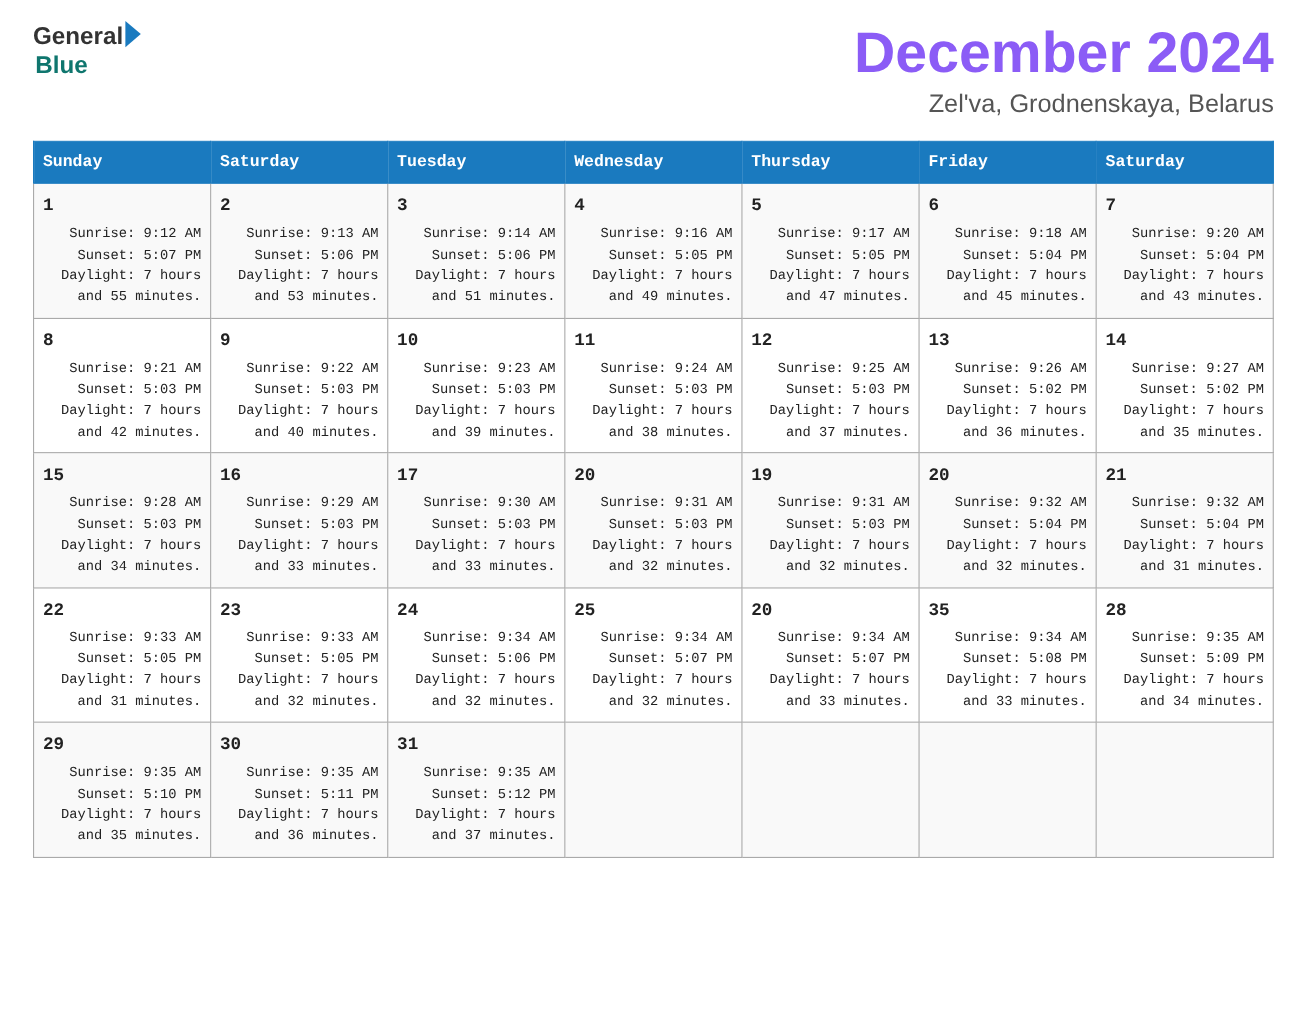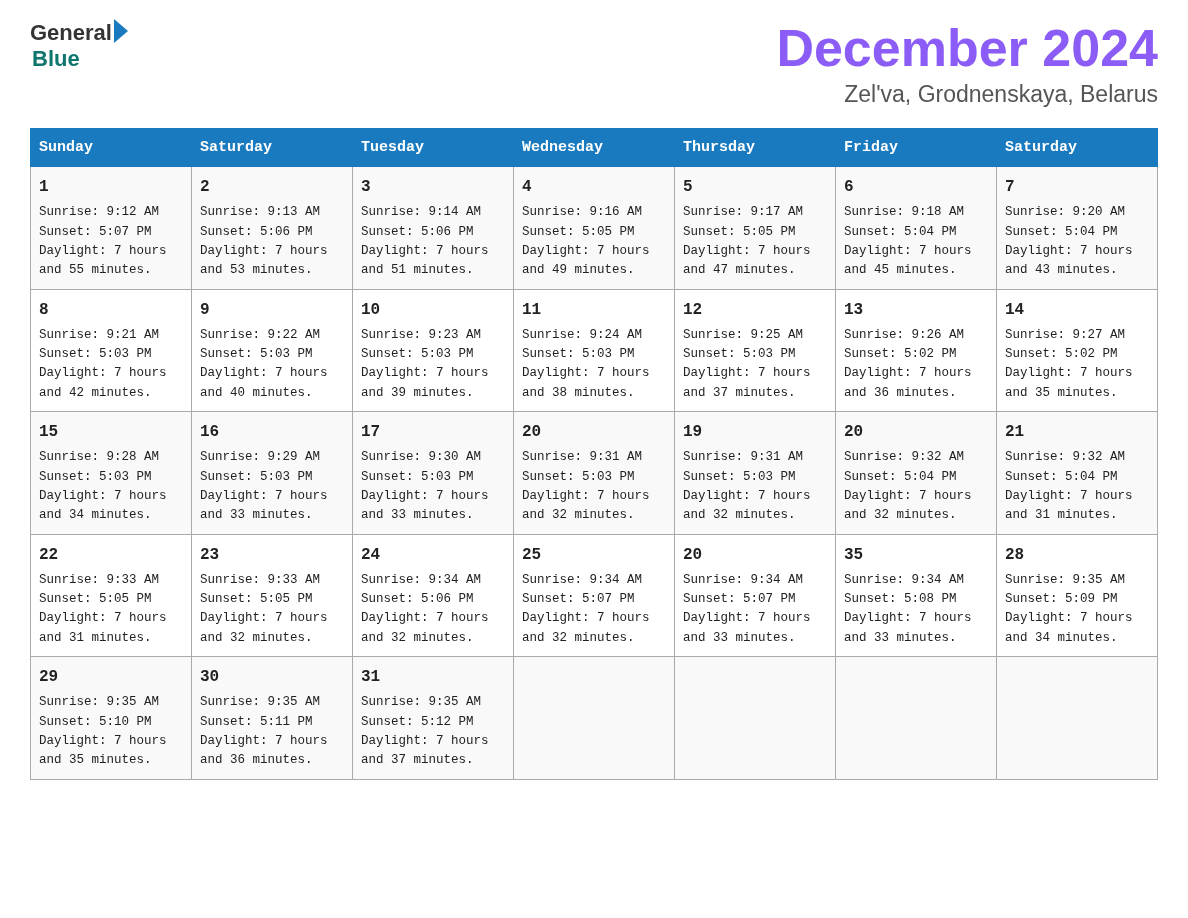--- a/index.html
+++ b/index.html
@@ -85,20 +85,21 @@
     }
     .day-number {
       font-size: 16px;
       font-weight: bold;
       margin-bottom: 4px;
       display: block;
     }
     .day-info {
       font-size: 12.5px;
       line-height: 1.55;
+      text-align: right;
     }
     tbody tr:nth-child(odd) td {
       background: #f9f9f9;
     }
     tbody tr:nth-child(even) td {
       background: #ffffff;
     }
     td.empty {
       background: #fff;
     }

